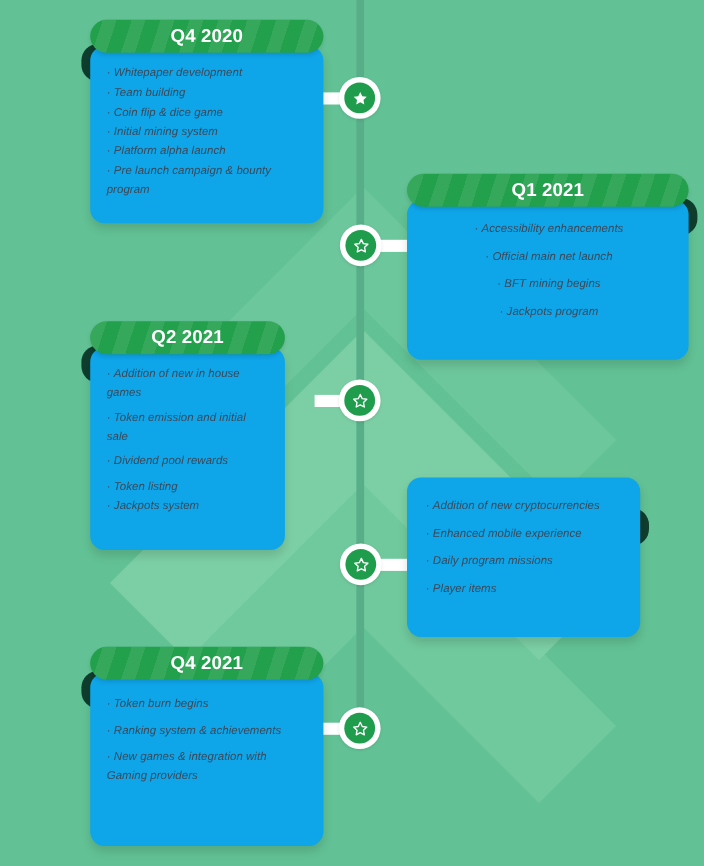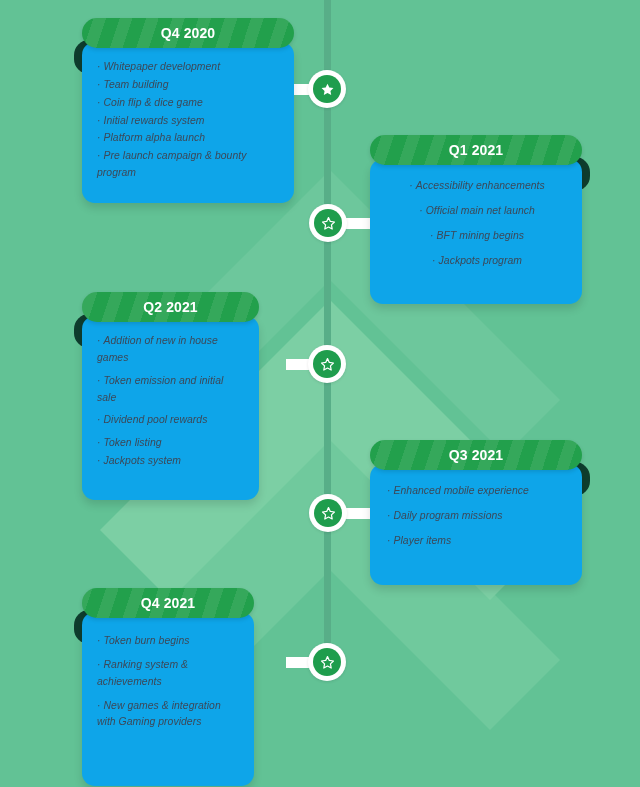--- a/index.html
+++ b/index.html
@@ -57,21 +57,21 @@
       rgba(255,255,255,0.085) 25px
     );
   }
 
   .card-header .title {
     position: relative;
     z-index: 2;
     line-height: 30px;
     text-align: center;
     color: #ffffff;
-    font-size: 14px;
+    font-size: 17px;
     font-weight: bold;
     letter-spacing: 0.1px;
   }
 
   .dark-tab {
     position: absolute;
     top: 22px;
     width: 30px;
     height: 34px;
     background: #0f3d2e;
@@ -160,36 +160,36 @@
   <div class="dark-tab"></div>
   <div class="card-header">
     <div class="stripes"></div>
     <div class="title">Q4 2020</div>
   </div>
   <div class="card-body">
     <ul>
       <li><span class="dot">·</span><span>Whitepaper development</span></li>
       <li><span class="dot">·</span><span>Team building</span></li>
       <li><span class="dot">·</span><span>Coin flip &amp; dice game</span></li>
-      <li><span class="dot">·</span><span>Initial rewards system</span></li>
+      <li><span class="dot">·</span><span>Initial mining system</span></li>
       <li><span class="dot">·</span><span>Platform alpha launch</span></li>
       <li><span class="dot">·</span><span>Pre launch campaign &amp; bounty program</span></li>
     </ul>
   </div>
 </div>
 <div class="stem" style="left:286px; top:84px; width:35px;"></div>
 <div class="marker" style="left:308px; top:70px;">
   <div class="inner">
     <svg width="15" height="15" viewBox="0 0 24 24">
       <path d="M12 2.6l2.9 6.1 6.6.9-4.8 4.6 1.2 6.6L12 17.7 6.1 20.8l1.2-6.6L2.5 9.6l6.6-.9z" fill="#ffffff"></path>
     </svg>
   </div>
 </div>
 
-<div class="card right" style="left:370px; top:135px; width:212px;">
+<div class="card right" style="left:370px; top:158px; width:256px;">
   <div class="dark-tab"></div>
   <div class="card-header">
     <div class="stripes"></div>
     <div class="title">Q1 2021</div>
   </div>
   <div class="card-body" style="padding:19px 15px 34px 17px;text-align:center;">
     <ul>
       <li style="margin-bottom:8px;"><span class="dot">·</span><span>Accessibility enhancements</span></li>
       <li style="margin-bottom:8px;"><span class="dot">·</span><span>Official main net launch</span></li>
       <li style="margin-bottom:8px;"><span class="dot">·</span><span>BFT mining begins</span></li>
@@ -226,42 +226,39 @@
 <div class="marker" style="left:308px; top:345px;">
   <div class="inner">
     <svg width="15" height="15" viewBox="0 0 24 24">
       <path d="M12 2.6l2.9 6.1 6.6.9-4.8 4.6 1.2 6.6L12 17.7 6.1 20.8l1.2-6.6L2.5 9.6l6.6-.9z" fill="none" stroke="#ffffff" stroke-width="2" stroke-linejoin="round"></path>
     </svg>
   </div>
 </div>
 
 <div class="card right" style="left:370px; top:440px; width:212px;">
   <div class="dark-tab"></div>
-  <div class="card-header">
-    <div class="stripes"></div>
-    <div class="title">Q3 2021</div>
-  </div>
   <div class="card-body" style="padding:19px 12px 34px 17px;">
     <ul>
+      <li style="margin-bottom:8px;"><span class="dot">·</span><span>Addition of new cryptocurrencies</span></li>
       <li style="margin-bottom:8px;"><span class="dot">·</span><span>Enhanced mobile experience</span></li>
       <li style="margin-bottom:8px;"><span class="dot">·</span><span>Daily program missions</span></li>
       <li><span class="dot">·</span><span>Player items</span></li>
     </ul>
   </div>
 </div>
 <div class="stem" style="left:341px; top:508px; width:36px;"></div>
 <div class="marker" style="left:309px; top:494px;">
   <div class="inner">
     <svg width="15" height="15" viewBox="0 0 24 24">
       <path d="M12 2.6l2.9 6.1 6.6.9-4.8 4.6 1.2 6.6L12 17.7 6.1 20.8l1.2-6.6L2.5 9.6l6.6-.9z" fill="none" stroke="#ffffff" stroke-width="2" stroke-linejoin="round"></path>
     </svg>
   </div>
 </div>
 
-<div class="card left" style="left:82px; top:588px; width:172px;">
+<div class="card left" style="left:82px; top:588px; width:212px;">
   <div class="dark-tab"></div>
   <div class="card-header">
     <div class="stripes"></div>
     <div class="title">Q4 2021</div>
   </div>
   <div class="card-body" style="padding:21px 26px 54px 15px;">
     <ul>
       <li style="margin-bottom:7px;"><span class="dot">·</span><span>Token burn begins</span></li>
       <li style="margin-bottom:7px;"><span class="dot">·</span><span>Ranking system &amp; achievements</span></li>
       <li><span class="dot">·</span><span>New games &amp; integration with Gaming providers</span></li>

